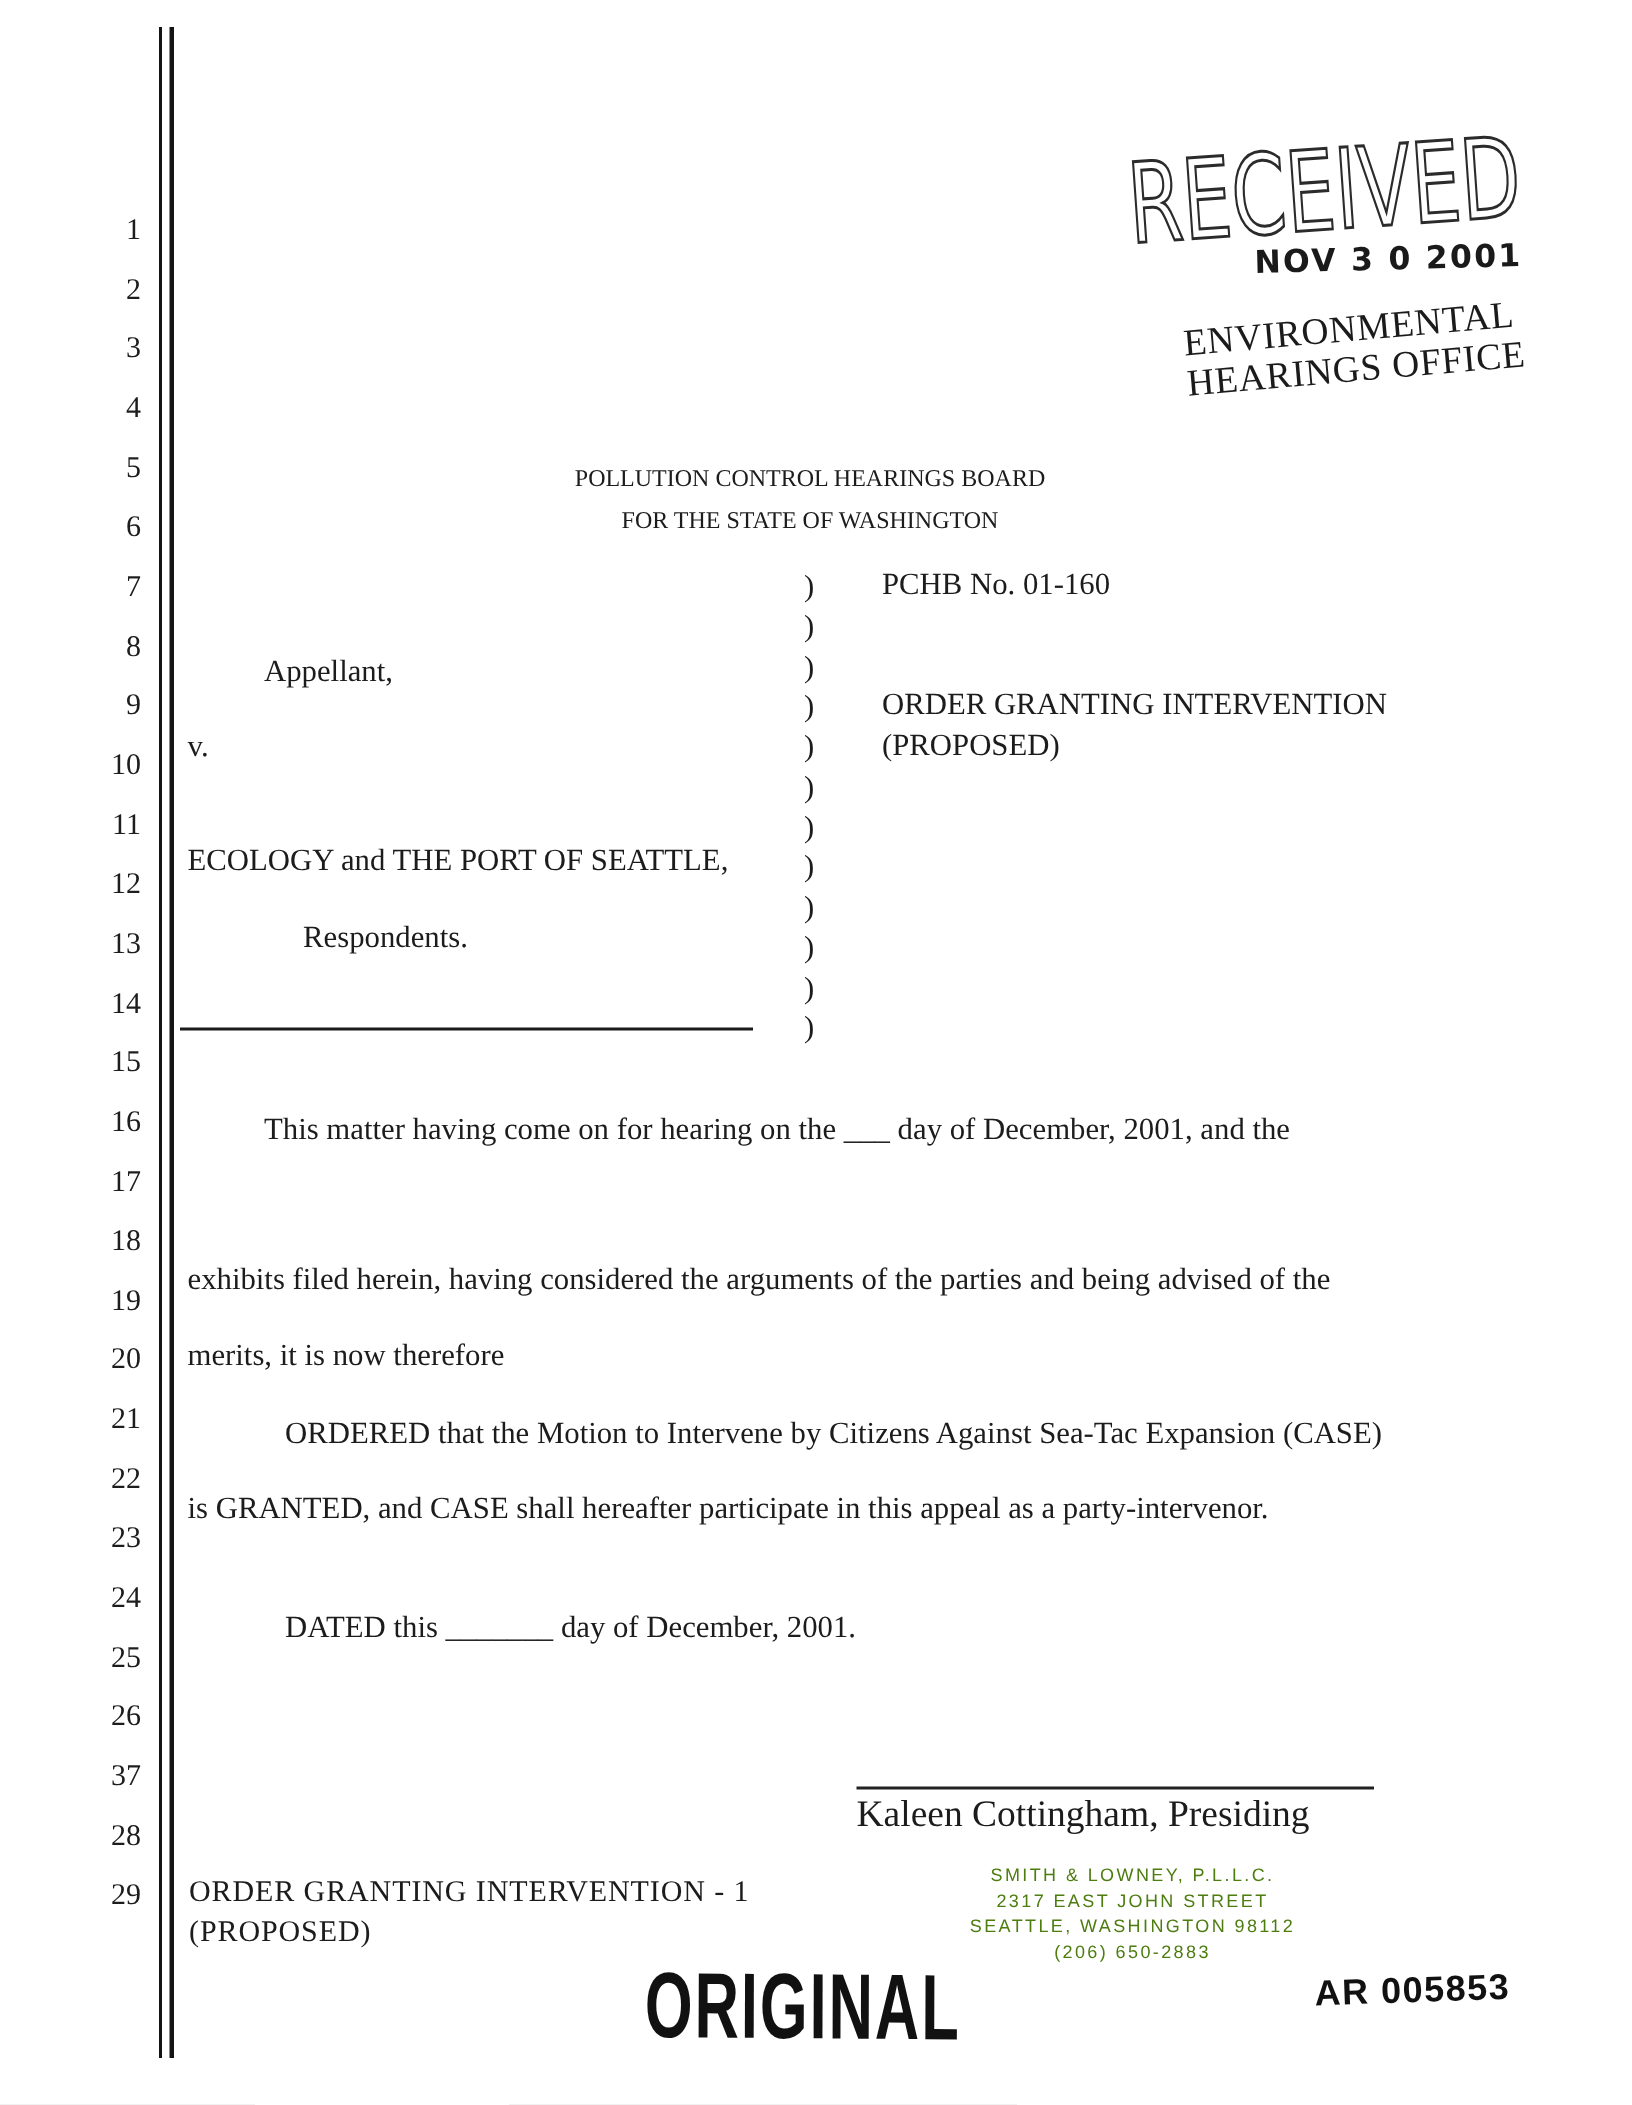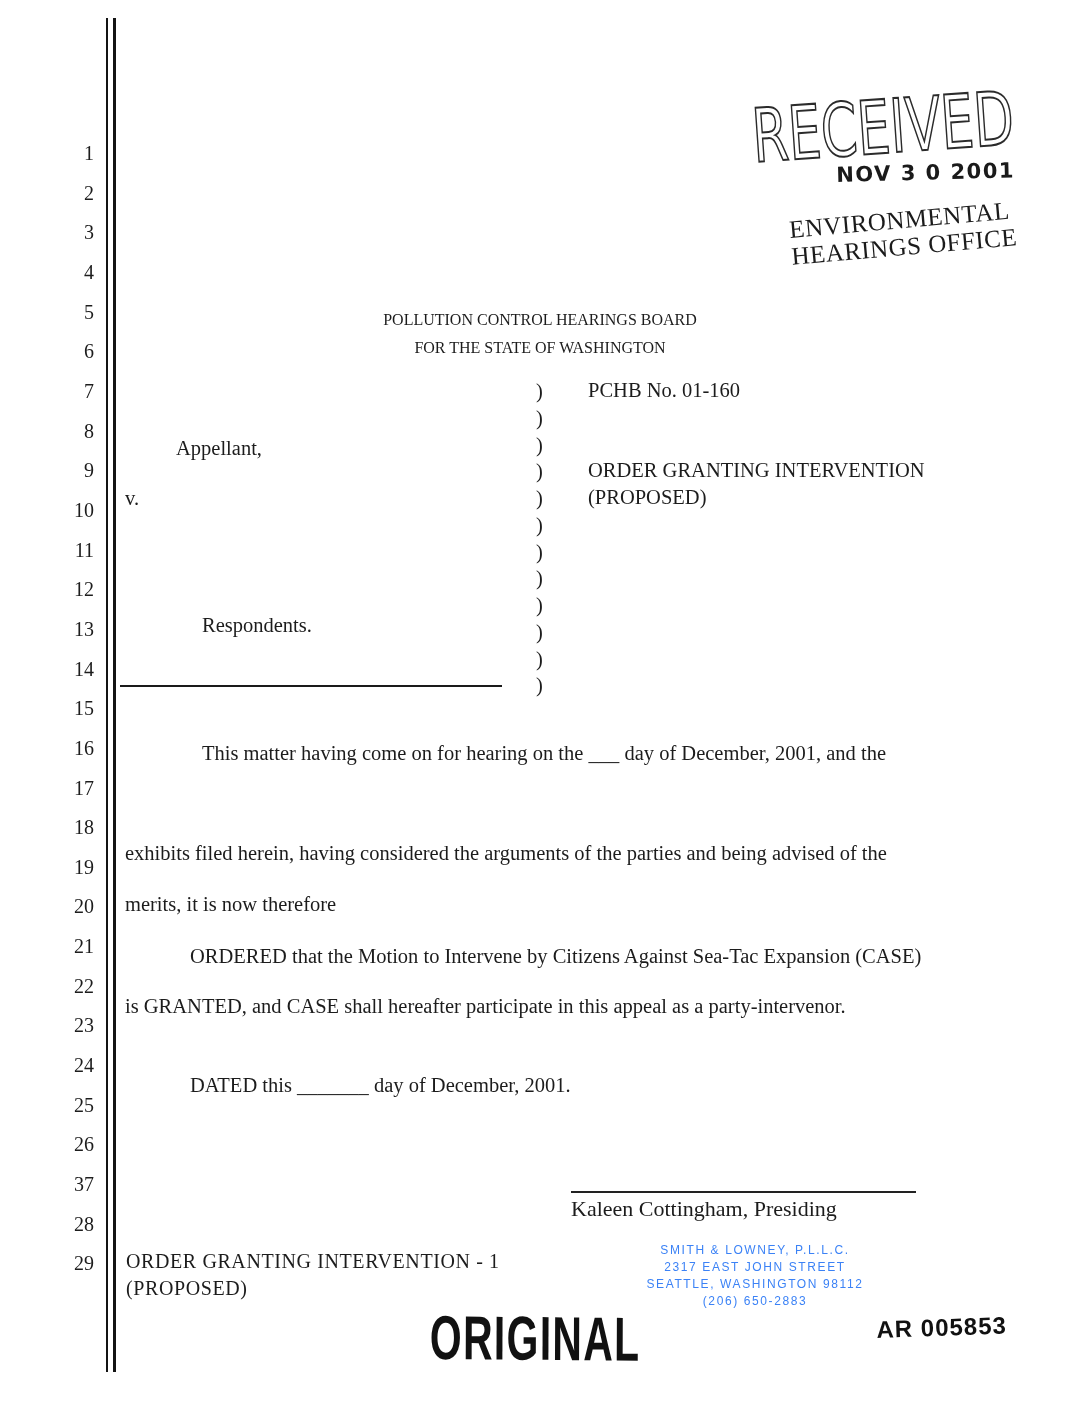--- a/index.html
+++ b/index.html
@@ -28,25 +28,25 @@
     font-size:16px;line-height:27.5px;white-space:normal;}
   
   .cap{font-size:20.5px;}
   .paren-col{position:absolute;left:536px;top:378px;font-size:20.5px;}
   .pr{display:block;height:26.75px;line-height:26.75px;}
   .cap-rule{position:absolute;left:120px;top:685px;width:382px;height:2px;background:#1a1a1a;}
   
   .body-line{font-size:20.5px;}
   
   .sig-rule{position:absolute;left:571px;top:1191px;width:345px;height:2px;background:#222;}
-  .sig-name{left:571px;top:1196px;font-size:22px;}
+  .sig-name{left:571px;top:1196px;font-size:25px;}
   
   .firm{left:615px;top:1242px;width:280px;text-align:center;
     font-family:"Liberation Sans","DejaVu Sans",sans-serif;font-size:12px;
-    letter-spacing:1.6px;line-height:17px;color:#3b82f6;white-space:normal;}
+    letter-spacing:1.6px;line-height:17px;color:#4d7c0f;white-space:normal;}
   
   .foot-title{left:126px;top:1248px;font-size:20px;letter-spacing:0.6px;line-height:27px;white-space:normal;}
   .original{left:430px;top:1302px;font-family:"Liberation Sans","DejaVu Sans",sans-serif;
     font-weight:bold;font-size:62px;letter-spacing:2px;color:#111;
     transform:scaleX(0.66) rotate(0.3deg);transform-origin:left top;}
   .bates{left:876px;top:1316px;font-family:"Liberation Sans","DejaVu Sans",sans-serif;
     font-weight:bold;font-size:24px;letter-spacing:1px;color:#111;
     transform:rotate(-2deg);transform-origin:left top;}
 </style>
 </head>
@@ -100,20 +100,21 @@
     <span>HEARINGS OFFICE</span>
   </div>
 
   <div class="abs court-header">
     <div>POLLUTION CONTROL HEARINGS BOARD</div>
     <div>FOR THE STATE OF WASHINGTON</div>
   </div>
 
   <div class="abs cap" style="left:176px;top:437px;">Appellant,</div>
   <div class="abs cap" style="left:125px;top:487px;">v.</div>
+  <div class="abs cap" style="left:125px;top:563px;">ECOLOGY and THE PORT OF SEATTLE,</div>
   <div class="abs cap" style="left:176px;top:614px;margin-left:26px;">Respondents.</div>
   <div class="cap-rule"></div>
 
   <div class="paren-col">
     <span class="pr">)</span>
     <span class="pr">)</span>
     <span class="pr">)</span>
     <span class="pr">)</span>
     <span class="pr">)</span>
     <span class="pr">)</span>
@@ -122,21 +123,21 @@
     <span class="pr">)</span>
     <span class="pr">)</span>
     <span class="pr">)</span>
     <span class="pr">)</span>
   </div>
 
   <div class="abs cap" style="left:588px;top:379px;">PCHB No. 01-160</div>
   <div class="abs cap" style="left:588px;top:459px;">ORDER GRANTING INTERVENTION</div>
   <div class="abs cap" style="left:588px;top:486px;">(PROPOSED)</div>
 
-  <div class="abs body-line" style="left:202px;top:742px;">This matter having come on for hearing on the ___ day of December, 2001, and the</div>
+  <div class="abs body-line" style="left:176px;top:742px;">This matter having come on for hearing on the ___ day of December, 2001, and the</div>
   <div class="abs body-line" style="left:125px;top:842px;">exhibits filed herein, having considered the arguments of the parties and being advised of the</div>
   <div class="abs body-line" style="left:125px;top:893px;">merits, it is now therefore</div>
   <div class="abs body-line" style="left:190px;top:945px;">ORDERED that the Motion to Intervene by Citizens Against Sea-Tac Expansion (CASE)</div>
   <div class="abs body-line" style="left:125px;top:995px;">is GRANTED, and CASE shall hereafter participate in this appeal as a party-intervenor.</div>
   <div class="abs body-line" style="left:190px;top:1074px;">DATED this _______ day of December, 2001.</div>
 
   <div class="sig-rule"></div>
   <div class="abs sig-name">Kaleen Cottingham, Presiding</div>
 
   <div class="abs firm">

